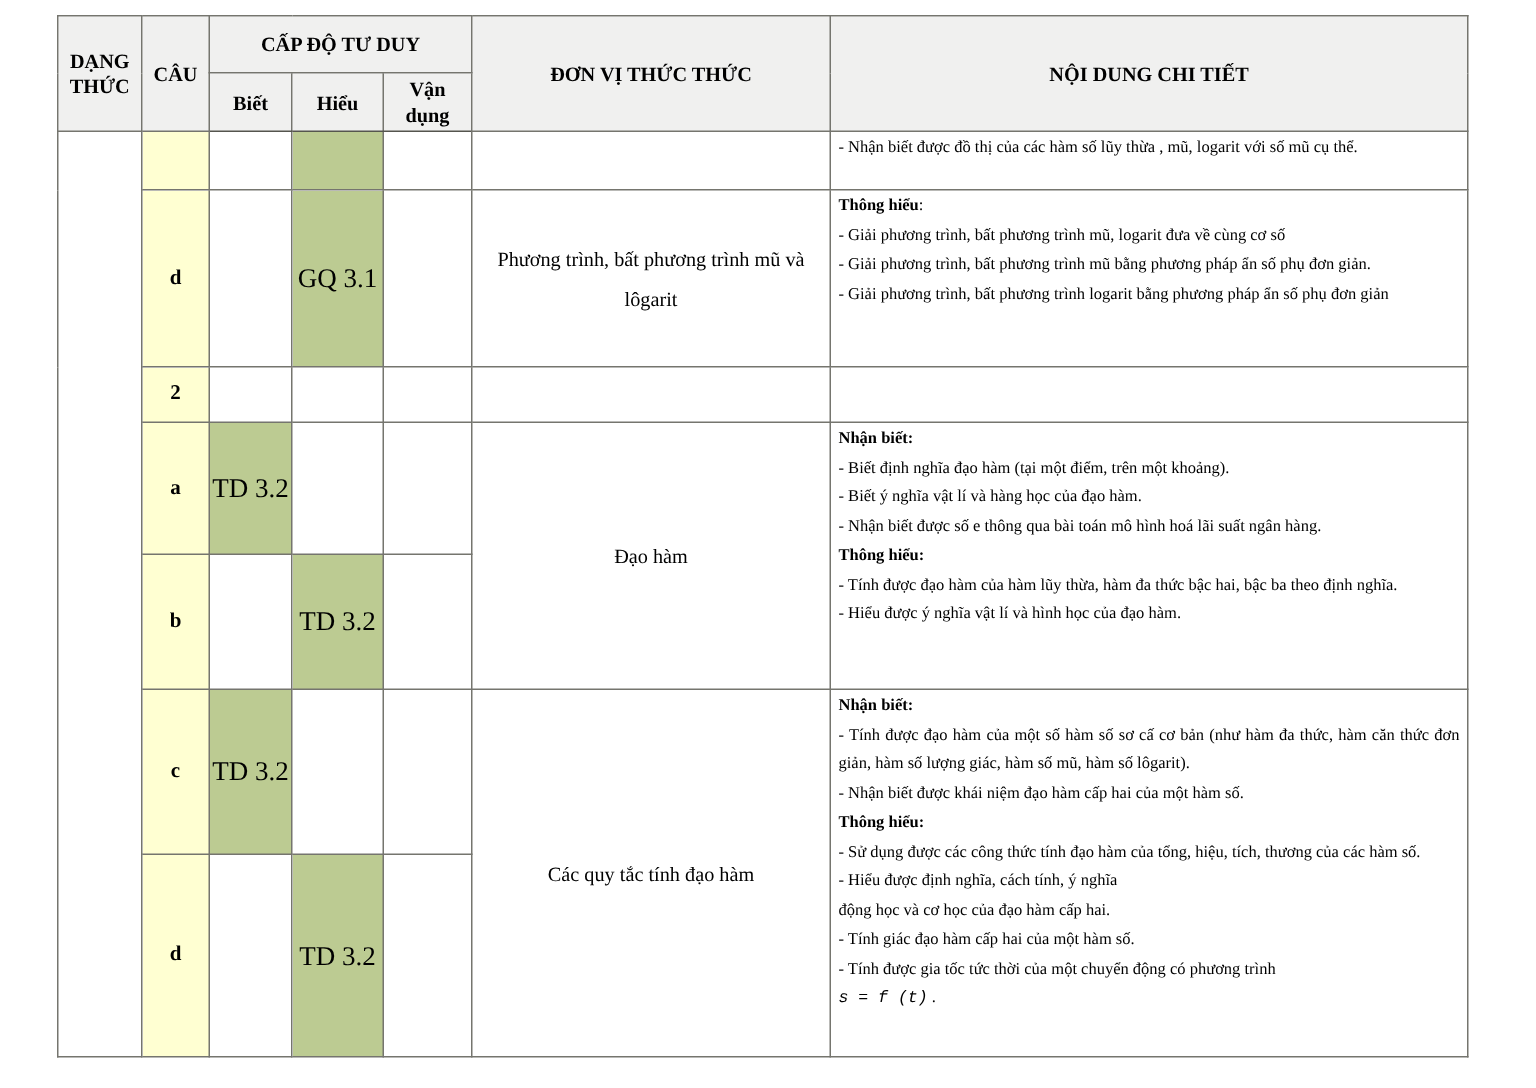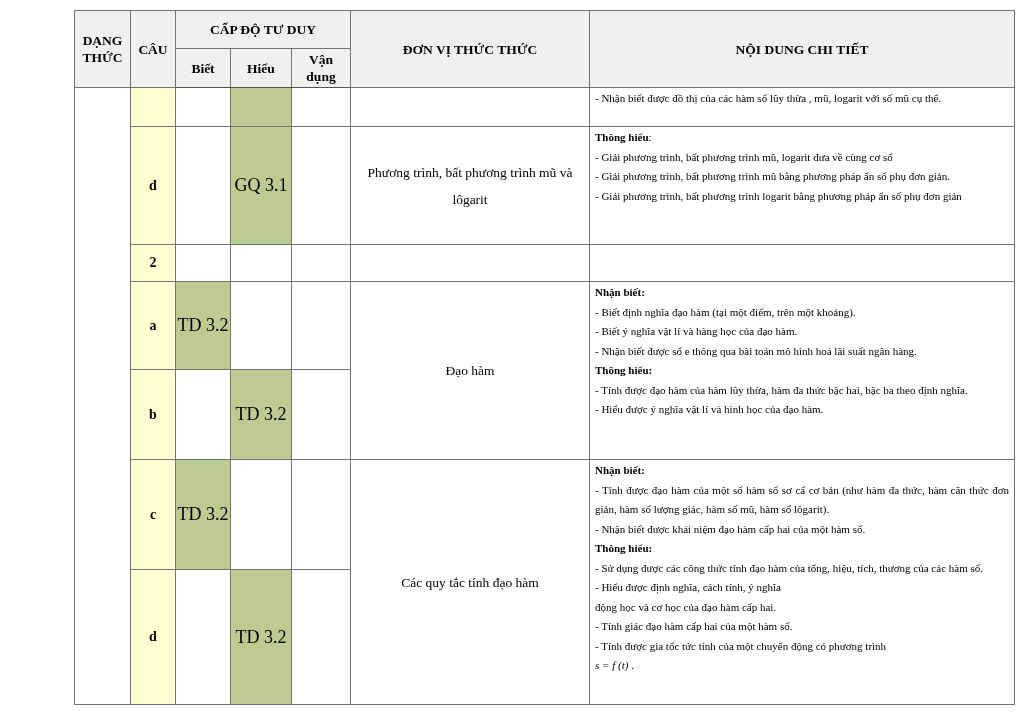--- a/index.html
+++ b/index.html
@@ -5,21 +5,20 @@
   html,body { margin:0; padding:0; background:#ffffff; }
   .page {
     position:relative; width:1024px; height:725px; background:#ffffff;
     font-family:"Liberation Serif", serif; color:#000;
     overflow:hidden;
   }
   table.matrix {
     position:absolute; left:38px; top:10px; width:940px;
     border-collapse:collapse; table-layout:fixed;
     border:1.5px solid #55554e;
-    margin-left:36px;
   }
   .matrix th, .matrix td {
     border:1px solid #75756e;
     padding:0; vertical-align:middle;
     overflow:hidden;
   }
   .matrix thead th {
     background:#f0f0ef;
     font-weight:bold; font-size:13.5px; text-align:center;
     line-height:17px; padding:2px;
@@ -31,21 +30,21 @@
   }
   td.green { background:#bccb92; }
   td.level { text-align:center; font-size:18px; }
   td.donvi { text-align:center; font-size:13.5px; line-height:27px; padding:18px 8px; }
   td.content {
     vertical-align:top; text-align:justify;
     font-size:11px; line-height:19.5px;
     padding:1px 5px 2px 5px;
   }
   td.content .b { font-weight:bold; }
-  .formula { font-style:italic; font-family:Liberation Serif, serif; }
+  .formula { font-style:italic; font-family:Liberation Mono, monospace; }
   .empty-cell { background:#ffffff; }
 </style>
 </head>
 <body>
 
 <div class="page">
   <table class="matrix">
     <colgroup>
       <col style="width:56px">
         <col style="width:45px">
@@ -138,21 +137,21 @@
         <td rowspan="2" class="donvi">Các quy tắc tính đạo hàm</td>
         <td rowspan="2" class="content">
           <div class="b">Nhận biết:</div>
           <div>- Tính được đạo hàm của một số hàm số sơ cấ cơ bản (như hàm đa thức, hàm căn thức đơn giản, hàm số lượng giác, hàm số mũ, hàm số lôgarit).</div>
           <div>- Nhận biết được khái niệm đạo hàm cấp hai của một hàm số.</div>
           <div class="b">Thông hiểu:</div>
           <div>- Sử dụng được các công thức tính đạo hàm của tổng, hiệu, tích, thương của các hàm số.</div>
           <div>- Hiểu được định nghĩa, cách tính, ý nghĩa</div>
           <div>động học và cơ học của đạo hàm cấp hai.</div>
           <div>- Tính giác đạo hàm cấp hai của một hàm số.</div>
-          <div>- Tính được gia tốc tức tính của một chuyển động có phương trình</div>
+          <div>- Tính được gia tốc tức thời của một chuyển động có phương trình</div>
           <div><span class="formula">s = f (t)</span><span> .</span></div>
         </td>
       </tr>
 
       <tr style="height:135px">
         <td class="cau">d</td>
         <td></td>
         <td class="green level">TD 3.2</td>
         <td></td>
       </tr>

